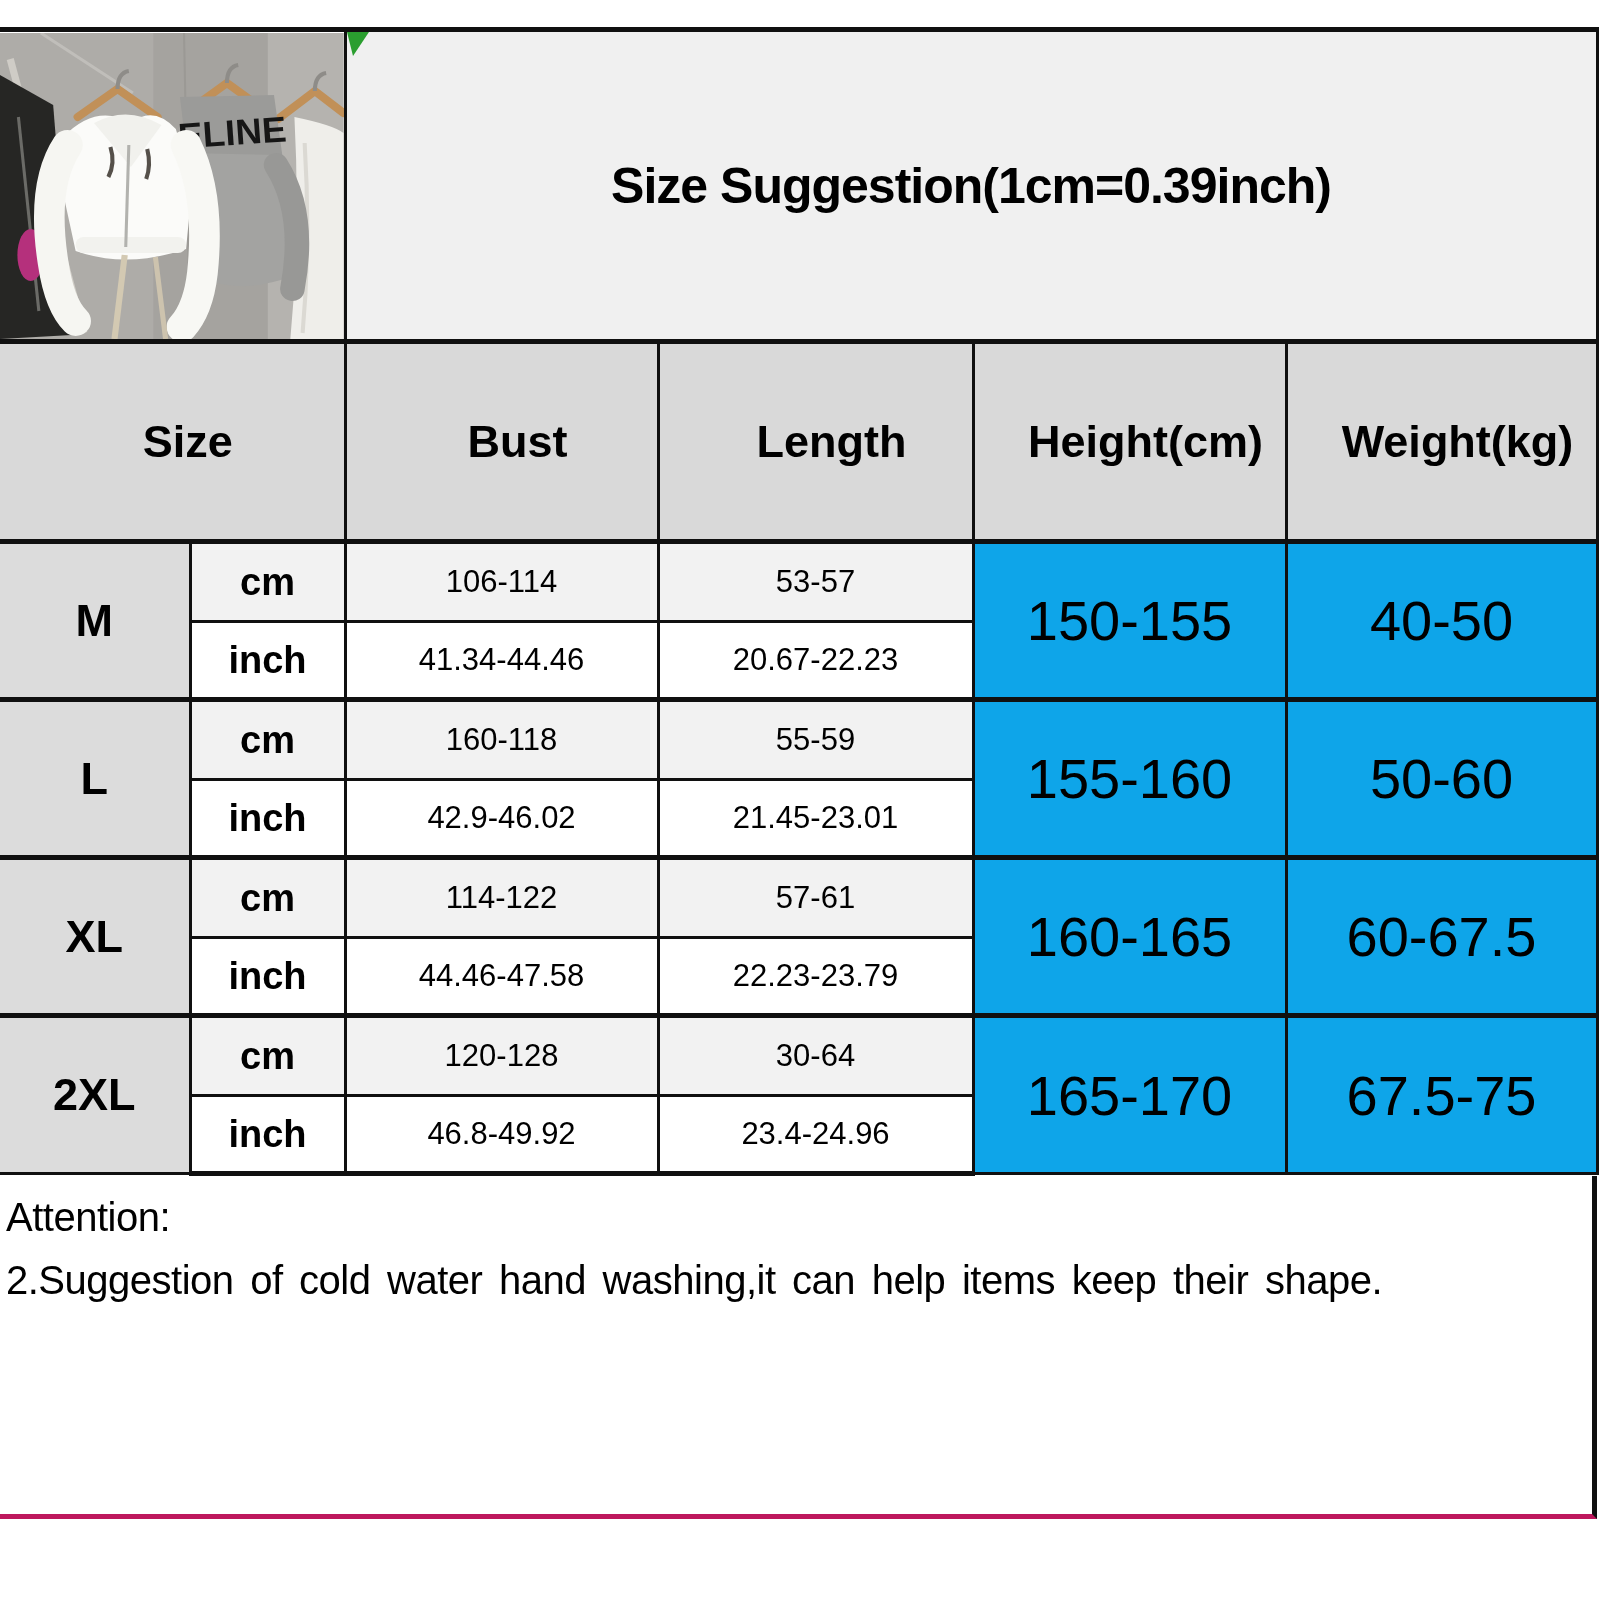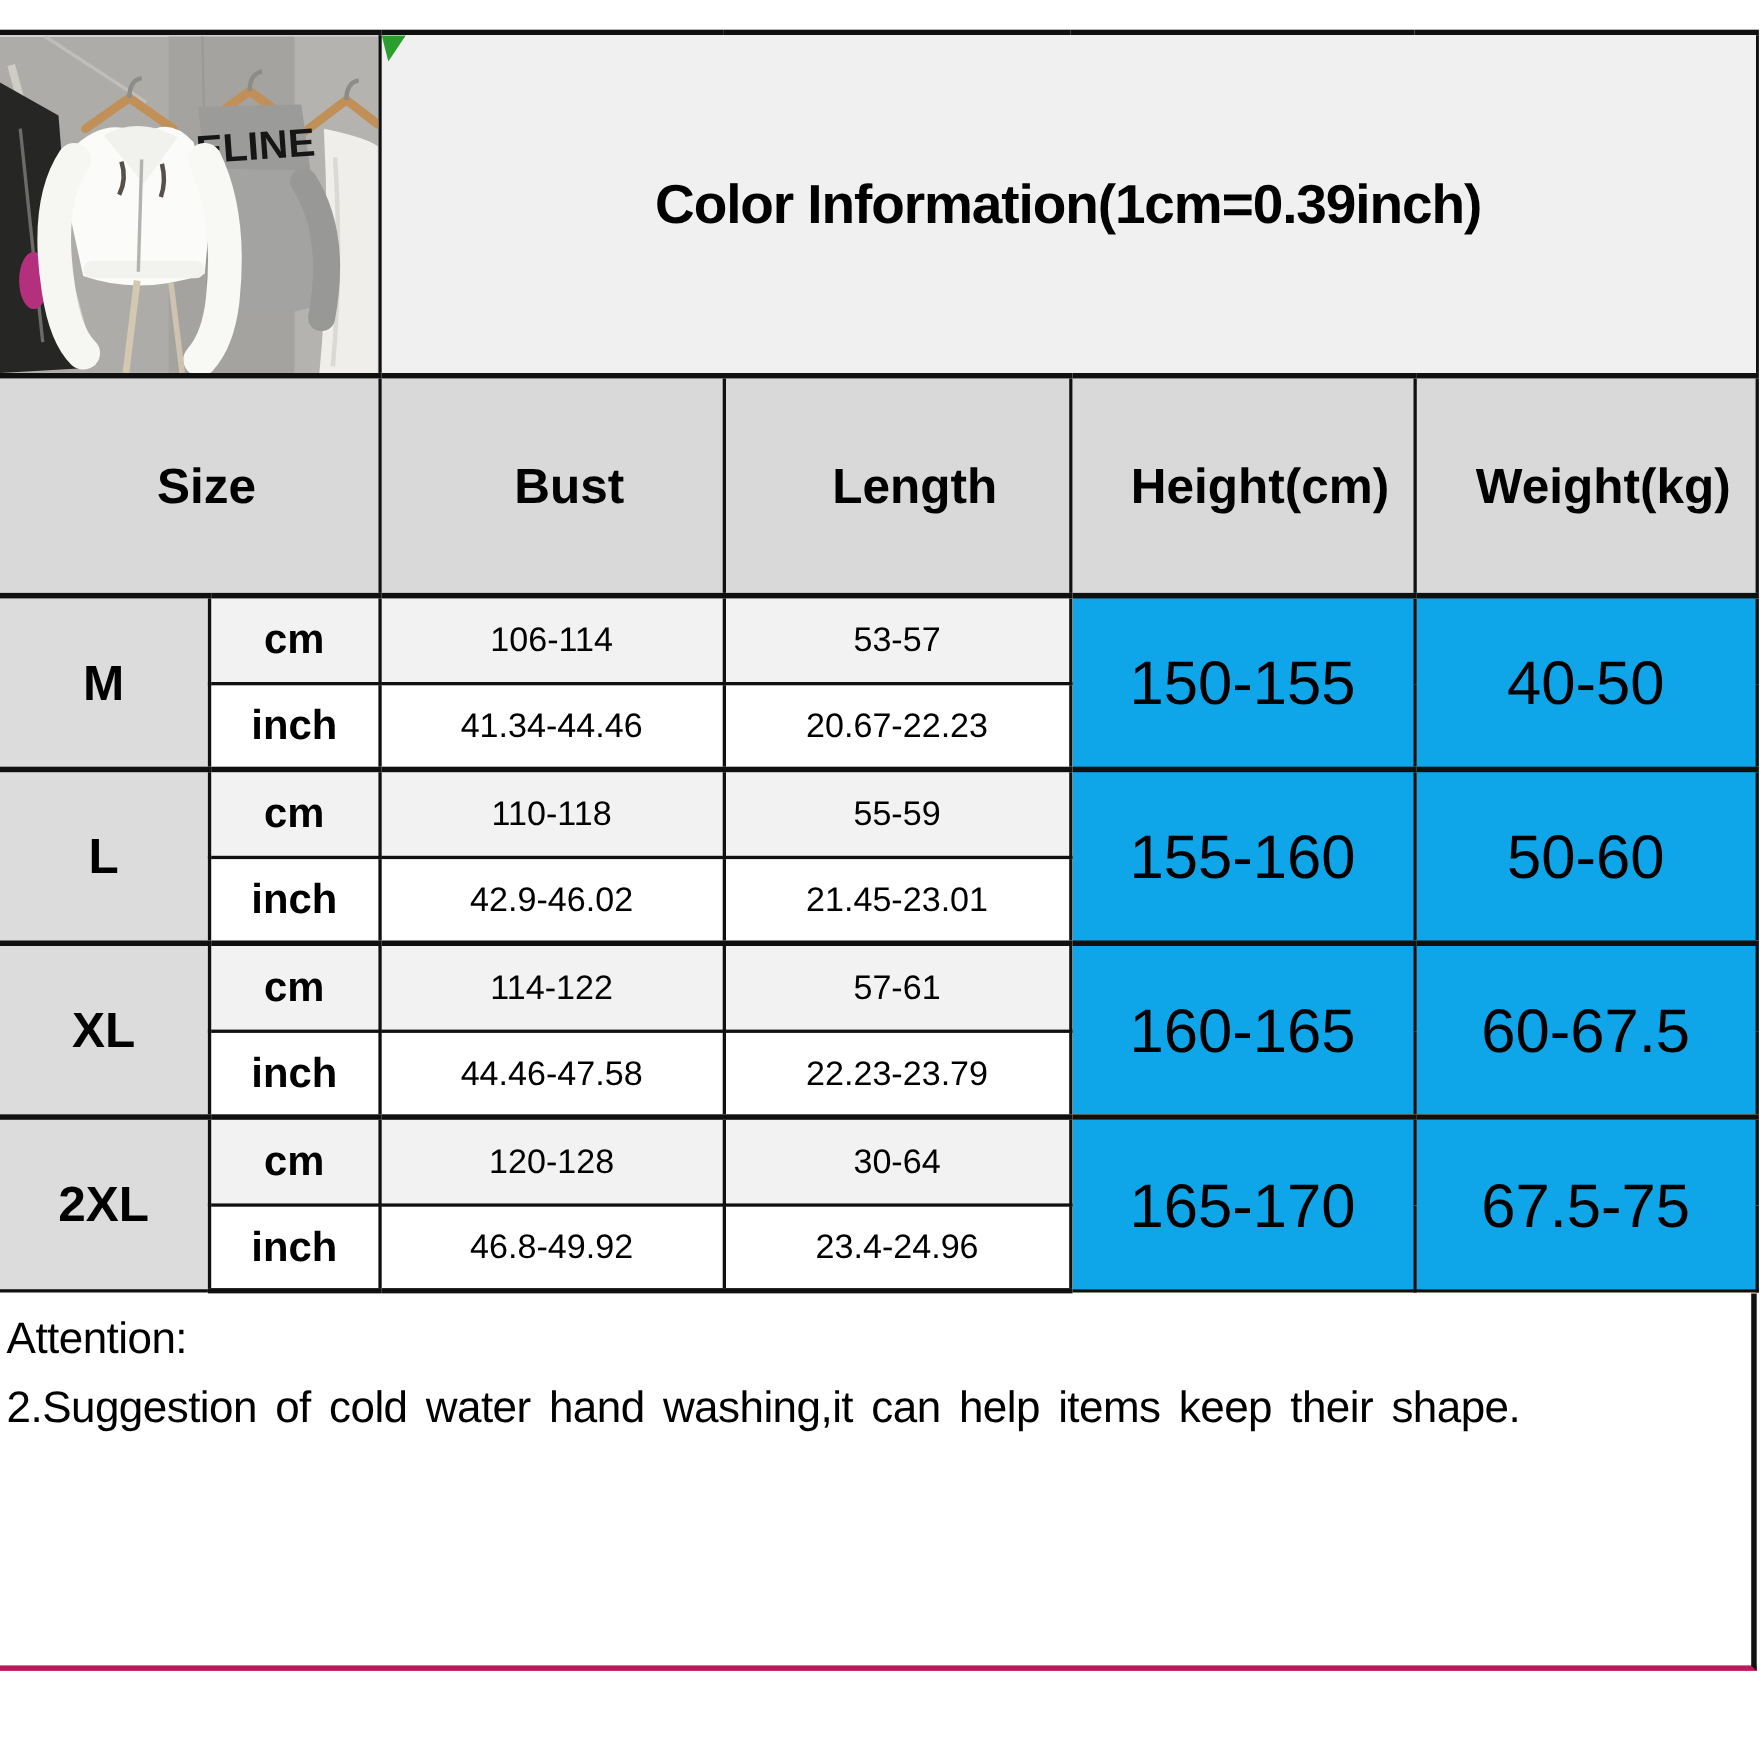--- a/index.html
+++ b/index.html
@@ -147,21 +147,21 @@
             <path d="M182 112 Q206 162 198 240 Q194 276 178 294" stroke="#f8f8f4" stroke-width="30" fill="none" stroke-linecap="round"></path>
 
             <line x1="122" y1="222" x2="112" y2="306" stroke="#d3c9b2" stroke-width="6"></line>
             <line x1="152" y1="224" x2="162" y2="306" stroke="#cdc3ae" stroke-width="5"></line>
           </svg>
         </td>
         <td class="title-cell col-last" colspan="4">
           <svg class="corner-flag" viewBox="0 0 26 26">
             <polygon points="0,0 22,0 6,24" fill="#2a9e2f"></polygon>
           </svg>
-          <span>Color Information(1cm=0.39inch)</span>
+          <span>Size Suggestion(1cm=0.39inch)</span>
         </td>
       </tr>
 
       <tr class="row-header">
         <td class="hdr no-left" colspan="2">Size</td>
         <td class="hdr">Bust</td>
         <td class="hdr">Length</td>
         <td class="hdr">Height(cm)</td>
         <td class="hdr col-last">Weight(kg)</td>
       </tr>
@@ -176,21 +176,21 @@
       </tr>
       <tr class="r-inch">
         <td class="unit plain">inch</td>
         <td class="val plain">41.34-44.46</td>
         <td class="val plain">20.67-22.23</td>
       </tr>
 
       <tr class="r-cm group-start">
         <td class="size-label no-left" rowspan="2">L</td>
         <td class="unit shade">cm</td>
-        <td class="val shade">110-118</td>
+        <td class="val shade">160-118</td>
         <td class="val shade">55-59</td>
         <td class="merged" rowspan="2">155-160</td>
         <td class="merged col-last" rowspan="2">50-60</td>
       </tr>
       <tr class="r-inch">
         <td class="unit plain">inch</td>
         <td class="val plain">42.9-46.02</td>
         <td class="val plain">21.45-23.01</td>
       </tr>
 

